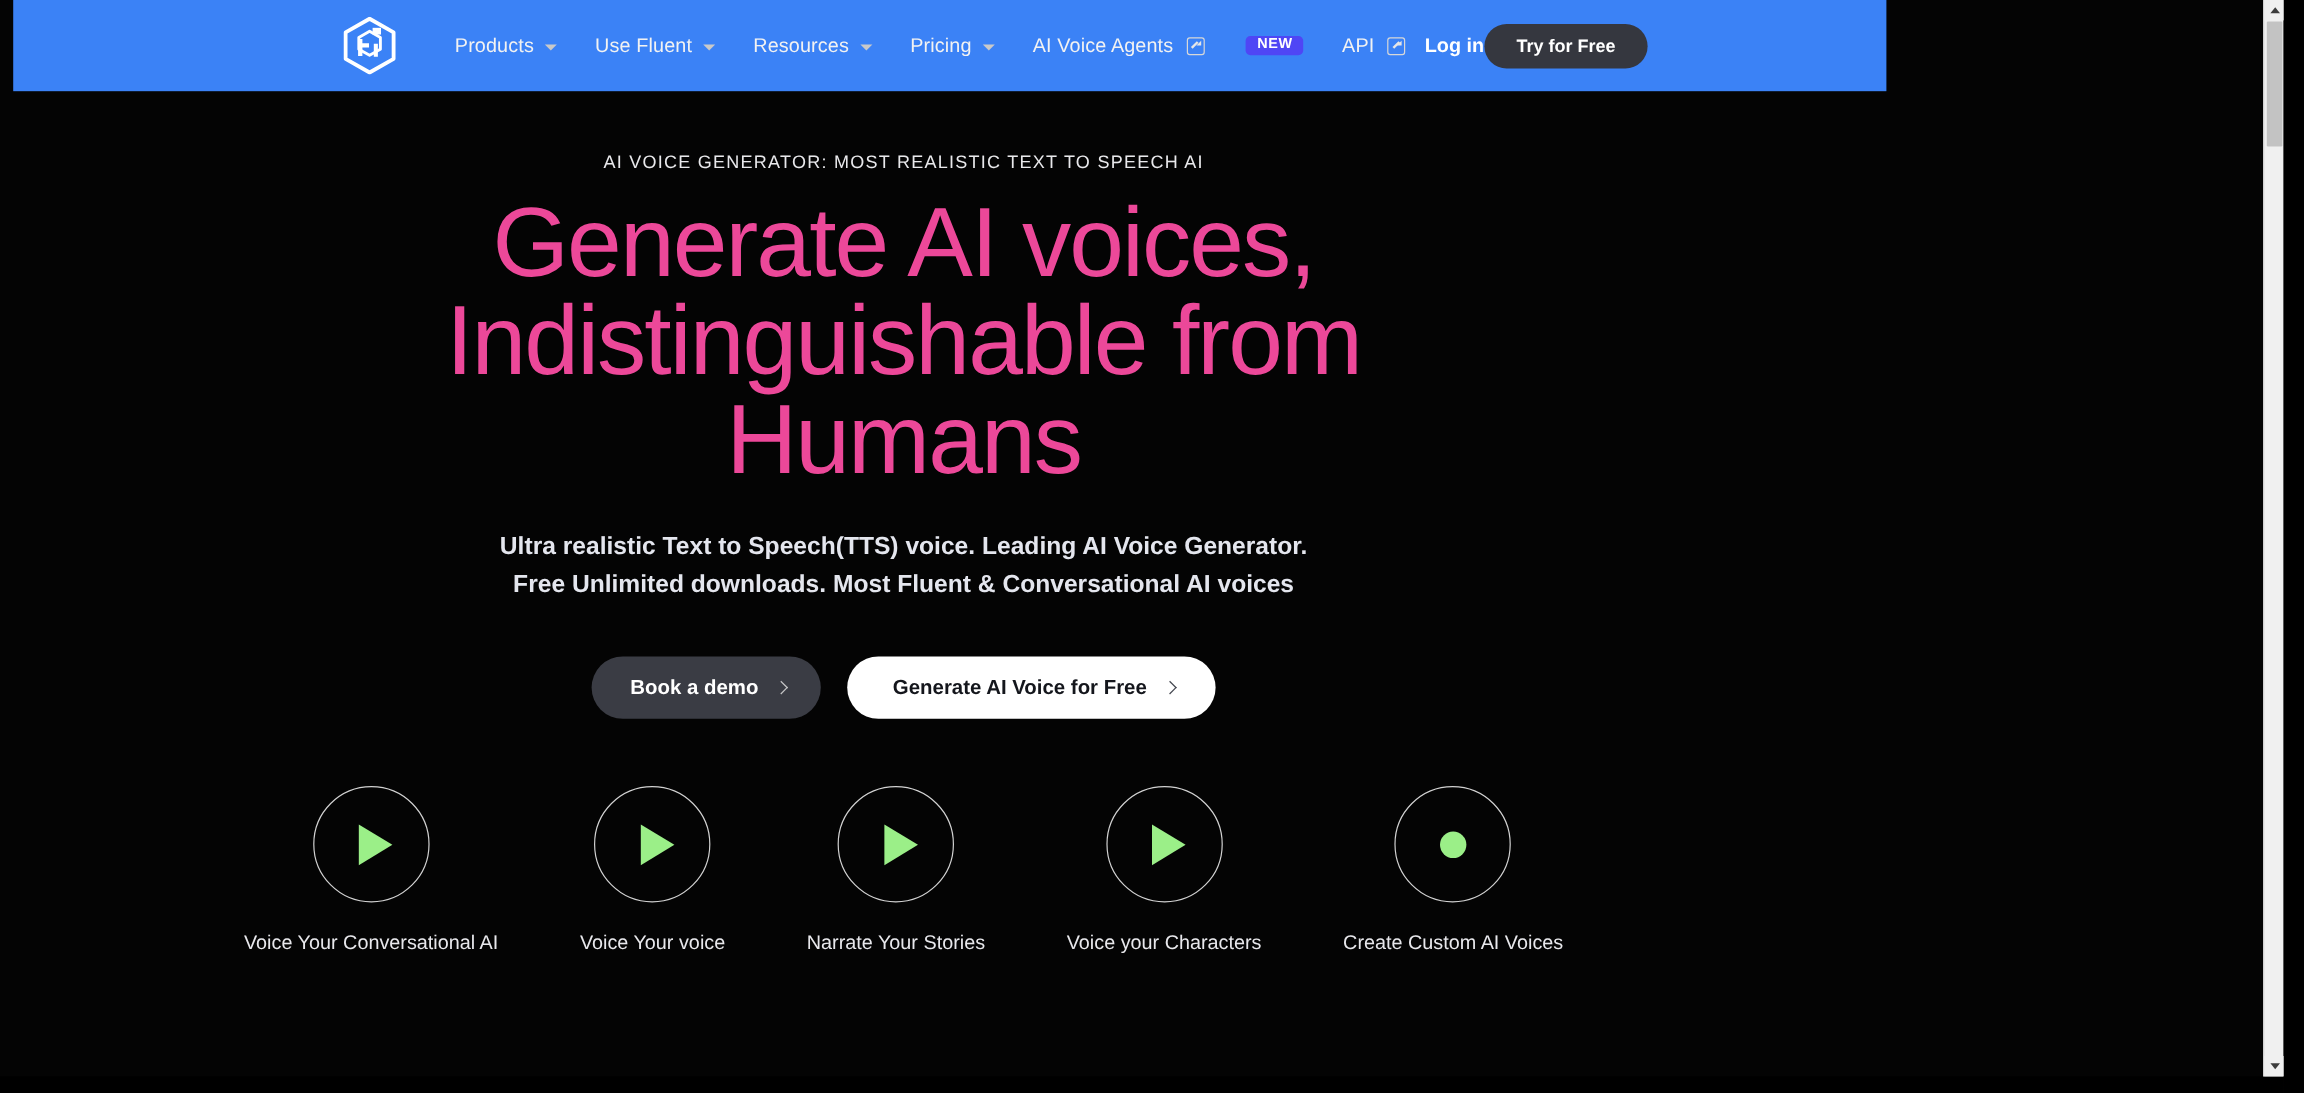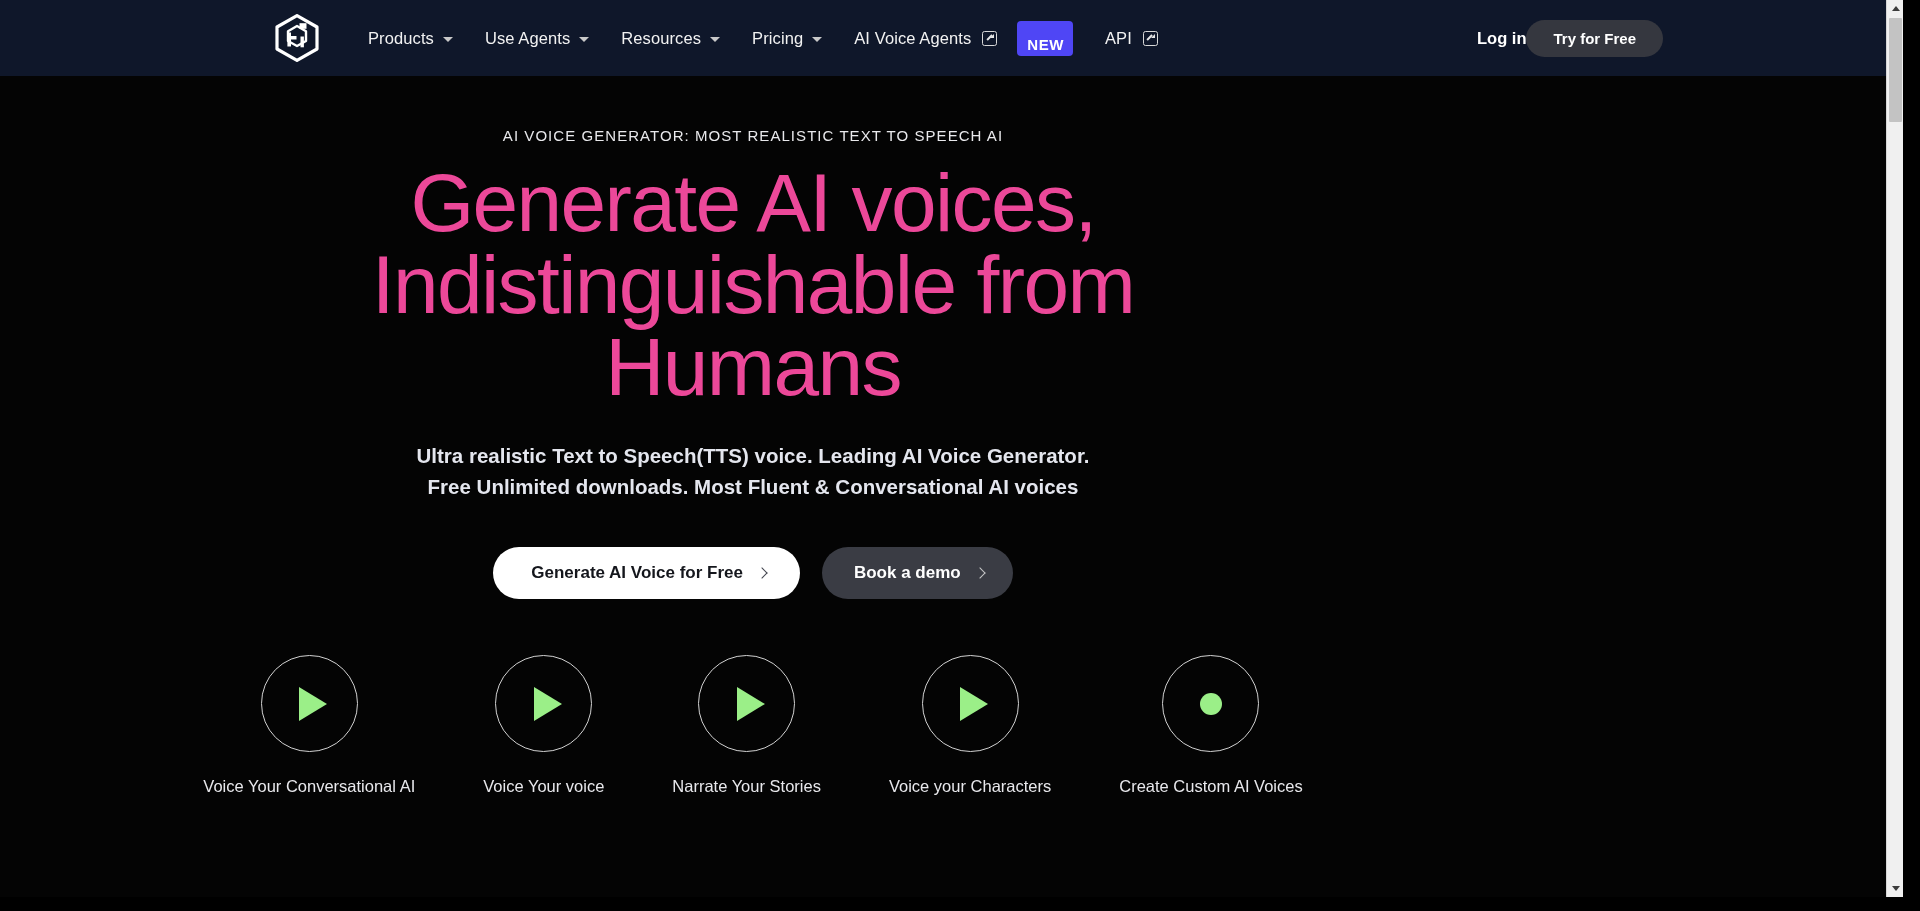--- a/index.html
+++ b/index.html
@@ -7,22 +7,22 @@
   html, body {
     width:1920px; height:911px;
     background:#000000; overflow:hidden;
     font-family:"Liberation Sans", sans-serif;
     -webkit-font-smoothing:antialiased;
   }
   #page { position:relative; width:1903px; height:911px; background:#040404; overflow:hidden; }
 
   
   .nav {
-    position:absolute; top:0; left:0; width:1903px; height:76px;
-    display:flex; align-items:center; background:#0f172a;
+    position:absolute; top:0; left:11px; width:1561px; height:76px;
+    display:flex; align-items:center; background:#3b82f6;
   }
   .nav-logo {
     margin-left:274px; width:46px; height:50px;
     display:flex; align-items:center; justify-content:center; flex:0 0 auto;
   }
   .nav-links { display:flex; align-items:center; margin-left:42px; gap:0; }
   .nav-item {
     display:flex; align-items:center; gap:9px;
     padding:6px 16px; color:#f2f2f2; font-size:16.5px; letter-spacing:.1px;
     white-space:nowrap; cursor:pointer;
@@ -40,23 +40,23 @@
   .extlink::before {
     content:""; position:absolute; left:3.4px; top:7.6px; width:7.4px; height:1.6px;
     background:#e6e6e6; transform:rotate(-45deg); transform-origin:left center;
   }
   .extlink::after {
     content:""; position:absolute; right:2.2px; top:2.3px;
     width:0; height:0; border-left:4.6px solid transparent;
     border-bottom:4.6px solid #e6e6e6;
   }
   .badge-new {
-    background:#4f46f5; color:#fff; font-size:15px; font-weight:bold;
-    letter-spacing:.55px; padding:16px 9px 4px 10px; border-radius:4px;
-    margin-left:11px; line-height:1;
+    background:#4f46f5; color:#fff; font-size:12px; font-weight:bold;
+    letter-spacing:.55px; padding:0 9px 4px 10px; border-radius:4px;
+    margin-left:25px; line-height:1;
   }
   .nav-right {
     margin-left:auto; margin-right:240px;
     display:flex; align-items:center; 
   }
   .login-link { color:#ffffff; font-size:16.5px; font-weight:bold; cursor:pointer; white-space:nowrap; }
   .try-btn {
     background:#35373f; color:#ffffff; font-size:15px; font-weight:bold;
     padding:0 27px; height:37px; line-height:37px; border-radius:20px;
     border:none; cursor:pointer; white-space:nowrap;
@@ -161,21 +161,21 @@
     </div>
 
     <div class="nav-links">
 
       <div class="nav-item">
         <span>Products</span>
         <span class="caret"></span>
       </div>
 
       <div class="nav-item">
-        <span>Use Agents</span>
+        <span>Use Fluent</span>
         <span class="caret"></span>
       </div>
 
       <div class="nav-item">
         <span>Resources</span>
         <span class="caret"></span>
       </div>
 
       <div class="nav-item">
         <span>Pricing</span>
@@ -206,28 +206,28 @@
     <div class="eyebrow">AI VOICE GENERATOR: MOST REALISTIC TEXT TO SPEECH AI</div>
 
     <h1 class="headline">Generate AI voices, Indistinguishable from Humans</h1>
 
     <div class="subhead">
       <div>Ultra realistic Text to Speech(TTS) voice. Leading AI Voice Generator.</div>
       <div>Free Unlimited downloads. Most Fluent &amp; Conversational AI voices</div>
     </div>
 
     <div class="cta-row">
+      <button class="btn btn-secondary">
+        <span>Book a demo</span>
+        <span class="chev"></span>
+      </button>
       <button class="btn btn-primary">
         <span>Generate AI Voice for Free</span>
         <span class="chev"></span>
       </button>
-      <button class="btn btn-secondary">
-        <span>Book a demo</span>
-        <span class="chev"></span>
-      </button>
     </div>
 
     <div class="usecases">
 
       <div class="usecase">
         <div class="circle">
           <span class="play-tri"></span>
         </div>
         <div class="uc-label">Voice Your Conversational AI</div>
       </div>

